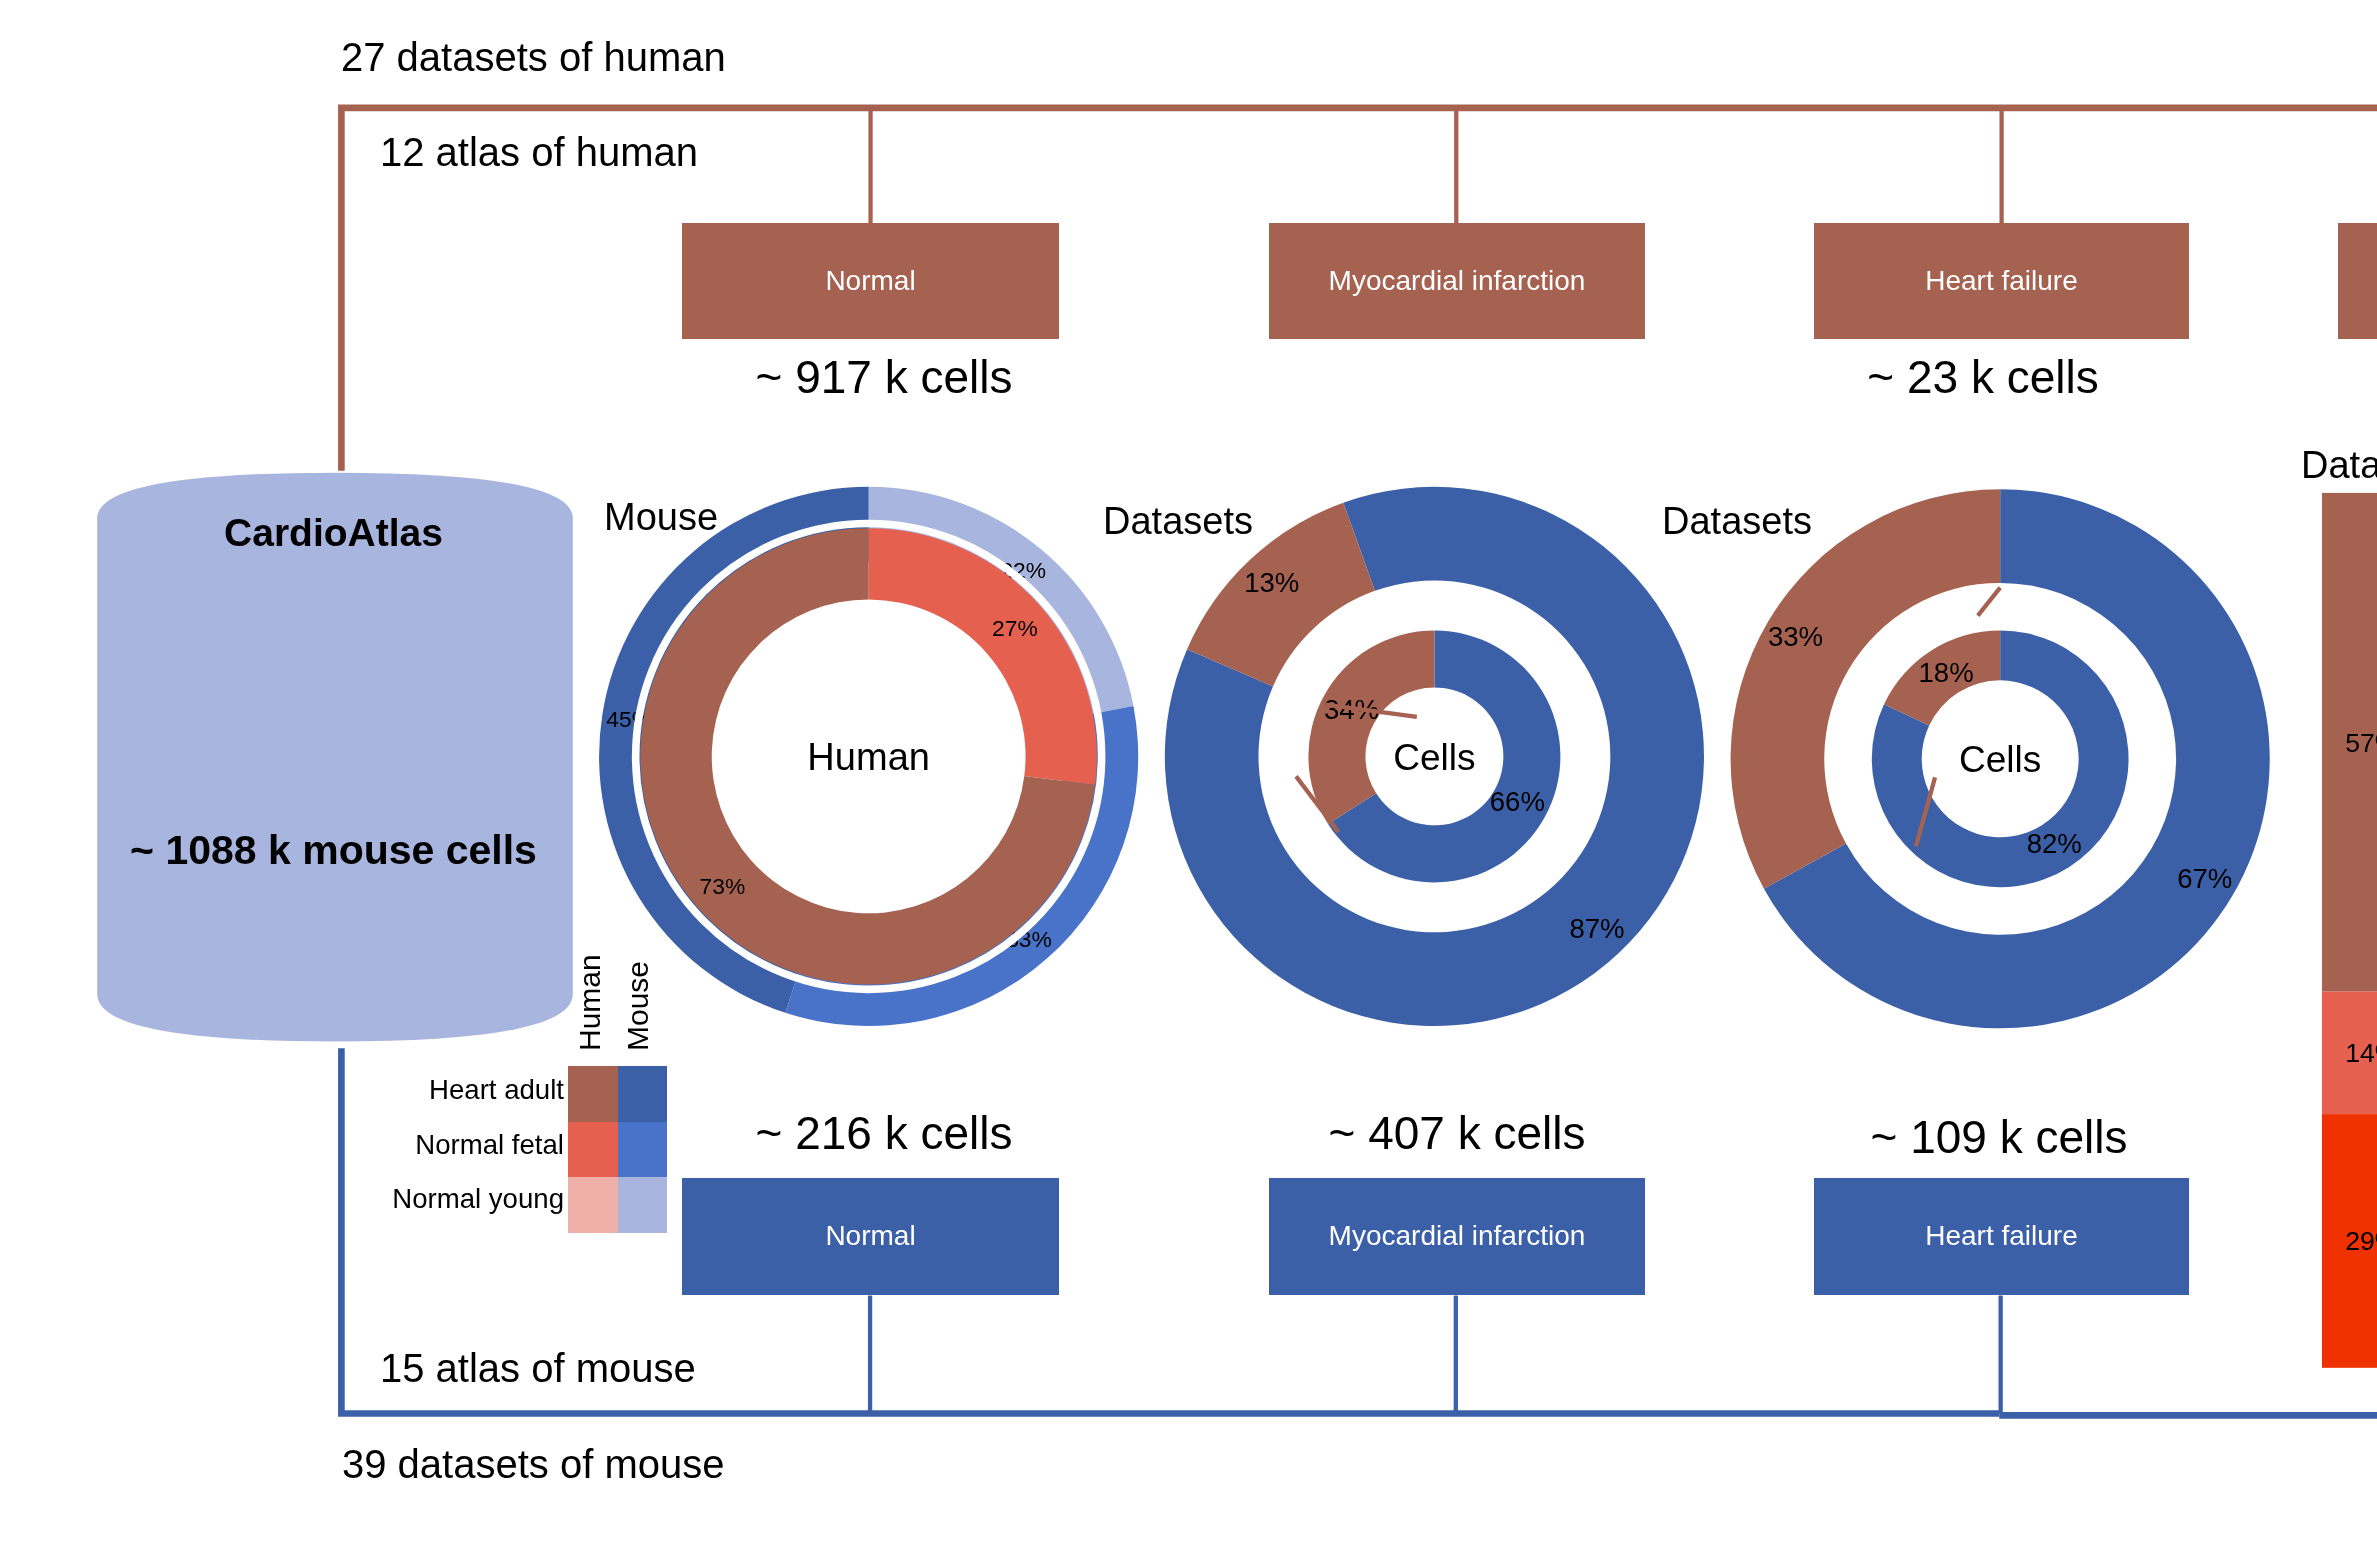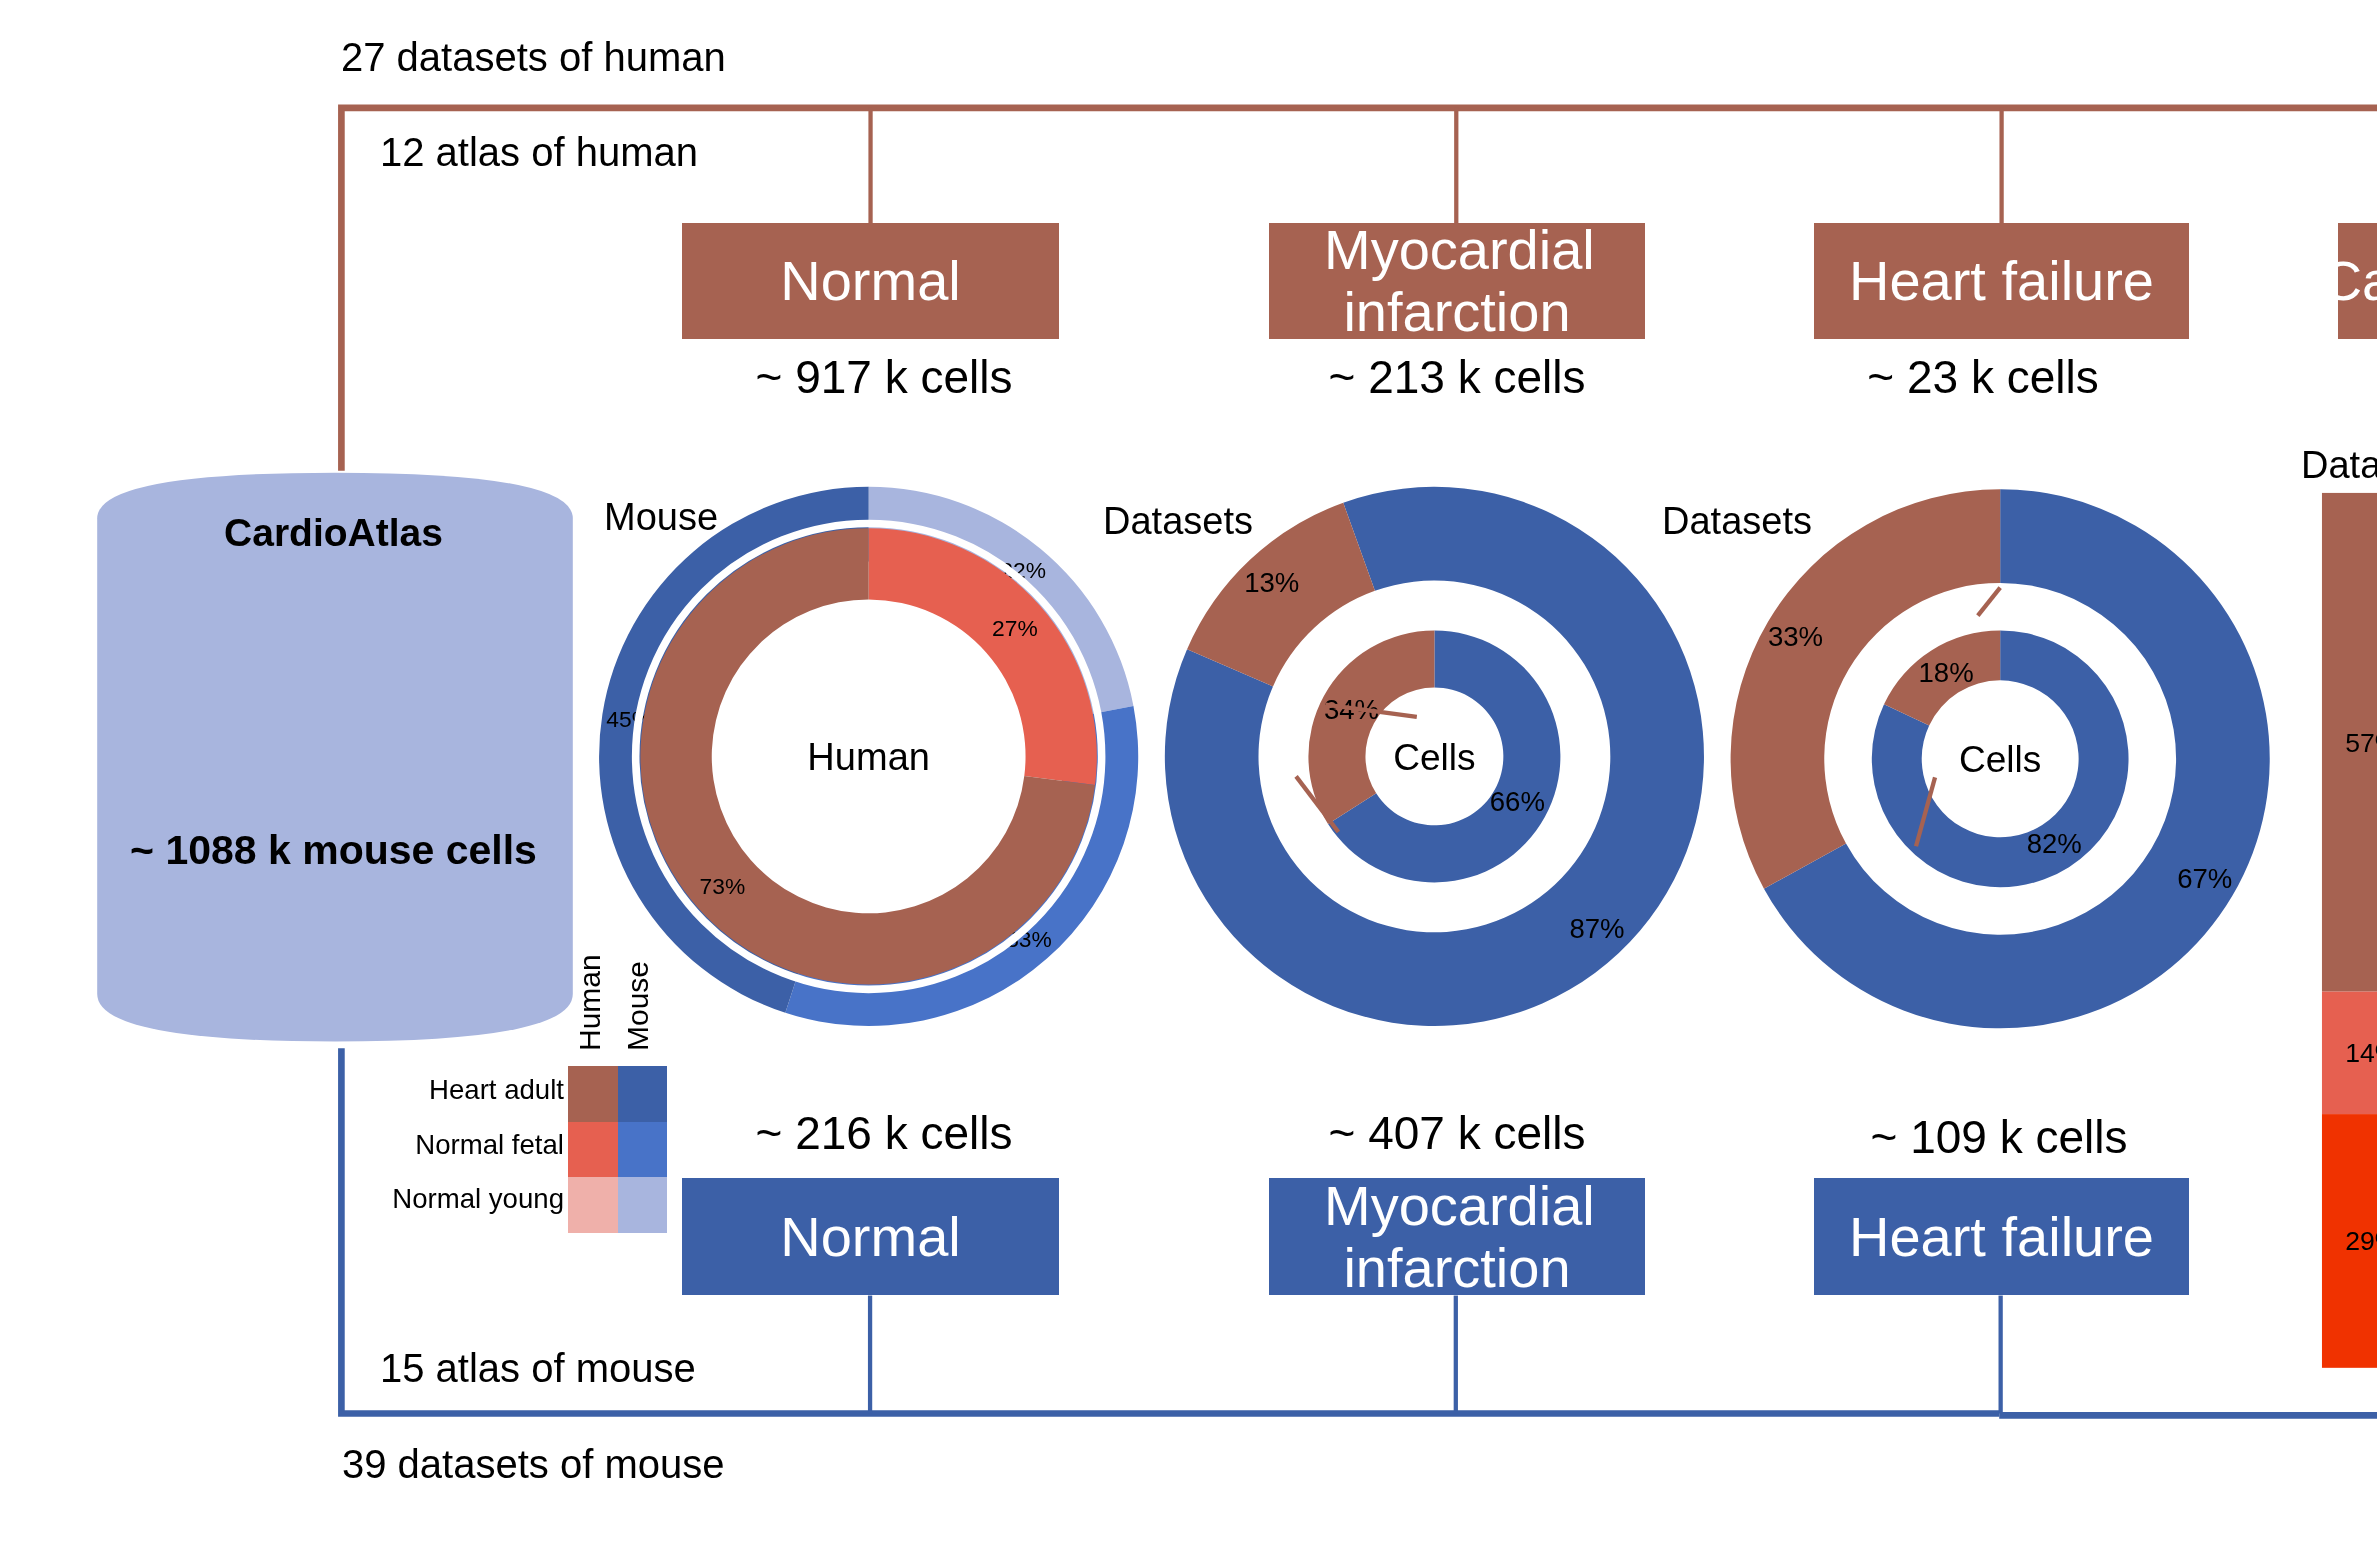--- a/index.html
+++ b/index.html
@@ -2,21 +2,21 @@
 <html style="font-size:7.6px"><head>
 <meta charset="utf-8">
 <style>
   html, body { margin:0; padding:0; background:#ffffff; }
   body { width:3233px; height:1548px; position:relative; overflow:hidden;
          font-family:"Liberation Sans", sans-serif; color:#000; }
   #stage { position:absolute; left:0; top:0; width:3233px; height:1548px; }
   .abs { position:absolute; }
   .lbl { position:absolute; font-size:40px; white-space:nowrap; line-height:1; }
   .box { position:absolute; display:flex; align-items:center; justify-content:center;
-         text-align:center; color:#fff; font-size:56px; line-height:1.1; }
+         text-align:center; color:#fff; font-size:28px; line-height:1.1; }
   .cells { position:absolute; font-size:46px; white-space:nowrap; text-align:center; line-height:1; }
   svg text { font-family:"Liberation Sans", sans-serif; }
   .mini-lbl { position:absolute; font-size:27.6px; white-space:nowrap; text-align:right; line-height:1; }
 </style>
 </head>
 <body>
 
 <div id="stage">
 
   <svg class="abs" style="left:0;top:0" width="3233" height="1548" viewBox="0 0 6800 3256">
@@ -47,21 +47,20 @@
       <span style="width:266px;display:block;">Myocardial infarction</span>
     </div>
   <div class="box" style="left:1814px;top:223px;width:375px;height:116px;background:#a66251;">
       <span>Heart failure</span>
     </div>
   <div class="box" style="left:2338px;top:223px;width:375px;height:116px;background:#a66251;">
       <span>Cardiomyopathy</span>
     </div>
 
   <div class="cells" style="left:682px;top:354px;width:404px;">~ 917 k cells</div>
-  <div class="cells" style="left:1255px;top:354px;width:404px;">~ 213 k cells</div>
   <div class="cells" style="left:1781px;top:354px;width:404px;">~ 23 k cells</div>
   <div class="cells" style="left:2339px;top:356px;width:404px;">~ 572 k cells</div>
 
   <svg class="abs" style="left:90px;top:466px" width="490" height="585" viewBox="0 0 1030 1230">
     <path d="M15,110 Q15,14 515,14 Q1015,14 1015,110 L1015,1110 Q1015,1210 515,1210 Q15,1210 15,1110 Z" fill="#a8b5de"></path>
   </svg>
   <div class="lbl" style="left:97px;top:513px;width:473px;text-align:center;font-weight:bold;font-size:39px;">CardioAtlas</div>
   <div class="lbl" style="left:97px;top:830px;width:473px;text-align:center;font-weight:bold;font-size:41px;">~ 1088 k mouse cells</div>
 
   <div class="abs" style="left:568px;top:937px;width:33px;height:114px;">

